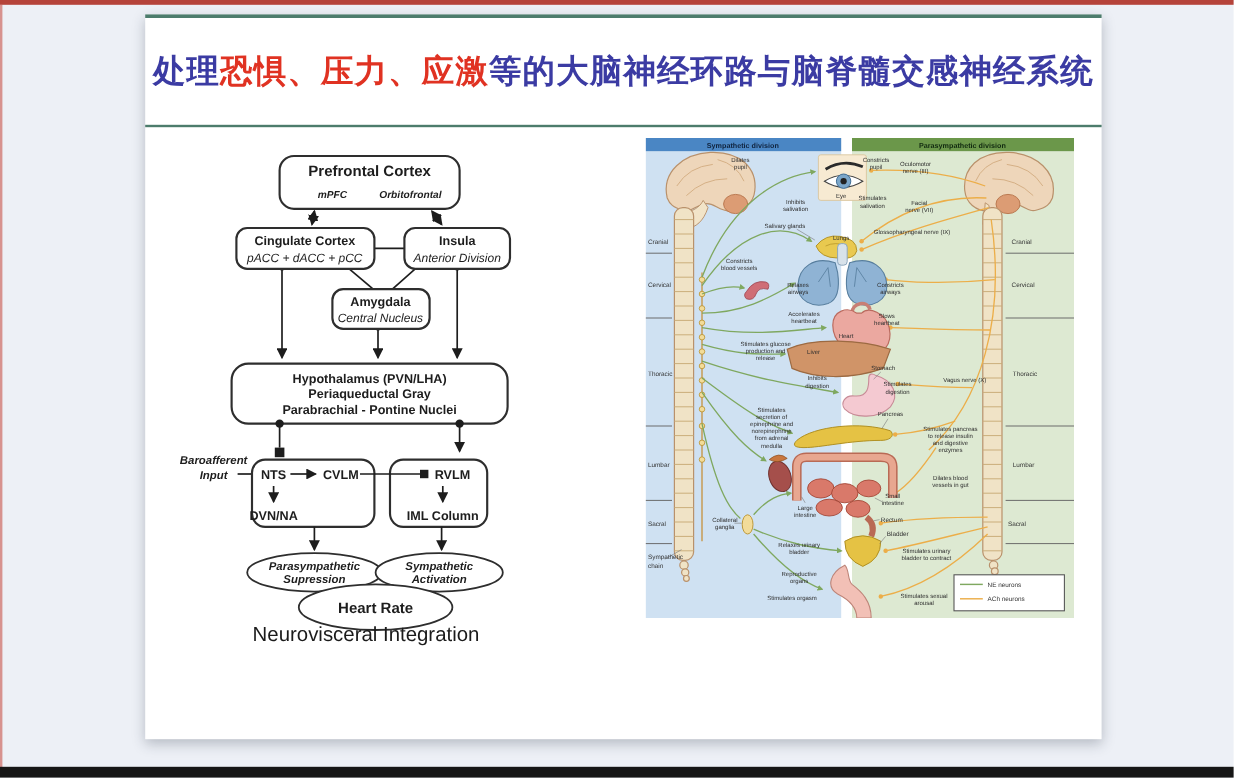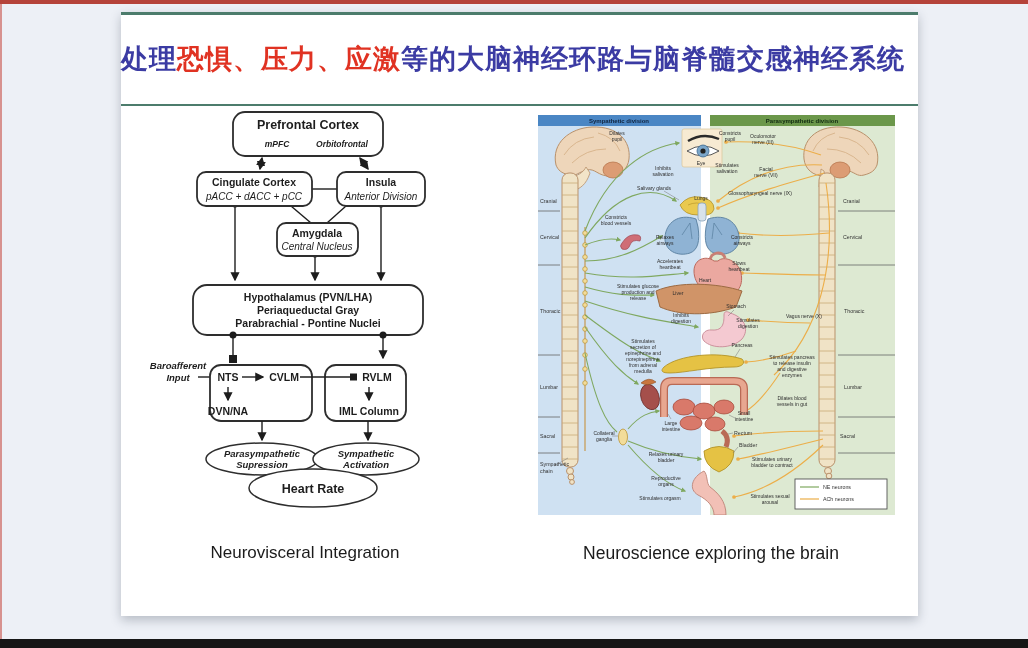--- a/index.html
+++ b/index.html
@@ -9,31 +9,31 @@
   }
   .strip-top{position:absolute;left:0;top:0;width:1028px;height:4px;background:#b5433a;}
   .strip-left{position:absolute;left:0;top:4px;width:2px;height:636px;background:rgba(197,70,58,.55);}
   .strip-bottom{position:absolute;left:0;bottom:0;width:1028px;height:9px;background:#161616;}
   .slide{
     position:absolute;left:121px;top:12px;width:797px;height:601px;
     background:#ffffff;border-top:3px solid #4c7c6c;
     box-shadow:0 4px 10px rgba(40,50,70,.28);
   }
   .slide-title{
-    position:absolute;left:0;top:26px;width:100%;text-align:left;
+    position:absolute;left:0;top:26px;width:100%;text-align:center;
     font-size:27px;font-weight:bold;letter-spacing:1px;white-space:nowrap;
   }
   .tblue{color:#3b3ba3;} .tred{color:#e03222;}
   .title-divider{position:absolute;left:0;top:89px;width:100%;height:2px;background:#4c7c6c;}
   .figwrap{position:absolute;}
-  .figwrap.lf{left:29px;top:94px;width:310px;height:400px;}
+  .figwrap.lf{left:29px;top:112px;width:310px;height:400px;}
   .figwrap.rf{left:417px;top:100px;width:357px;height:400px;}
   .caption{
     position:absolute;top:504px;text-align:center;color:#1b1b1b;
-    font-size:17px;font-family:"Liberation Sans","DejaVu Sans",sans-serif;margin-top:24px;
+    font-size:17px;font-family:"Liberation Sans","DejaVu Sans",sans-serif;
   }
   .caption.lc{left:29px;width:310px;}
   .caption.rc{left:400px;width:380px;font-size:17.5px;}
   .citation{
     position:absolute;left:0;top:548px;width:100%;text-align:center;
     transform:translateX(-20px);
     font-family:"Liberation Serif","DejaVu Serif",serif;
     font-style:italic;font-size:19px;color:#141414;
   }
   
@@ -441,14 +441,13 @@
       <rect x="257" y="364" width="92" height="30" fill="#ffffff" stroke="#555" stroke-width=".9"></rect>
       <line x1="262" y1="372" x2="281" y2="372" stroke="#7fa860" stroke-width="1.2"></line>
       <text class="s" x="285" y="374">NE neurons</text>
       <line x1="262" y1="384" x2="281" y2="384" stroke="#ecae49" stroke-width="1.2"></line>
       <text class="s" x="285" y="386">ACh neurons</text>
     </g>
   </svg>
   </div>
 
   <div class="caption lc">Neurovisceral Integration</div>
-  <div class="caption rc">Neuroscience exploring the brain</div>
 </div>
 
 </body></html>

